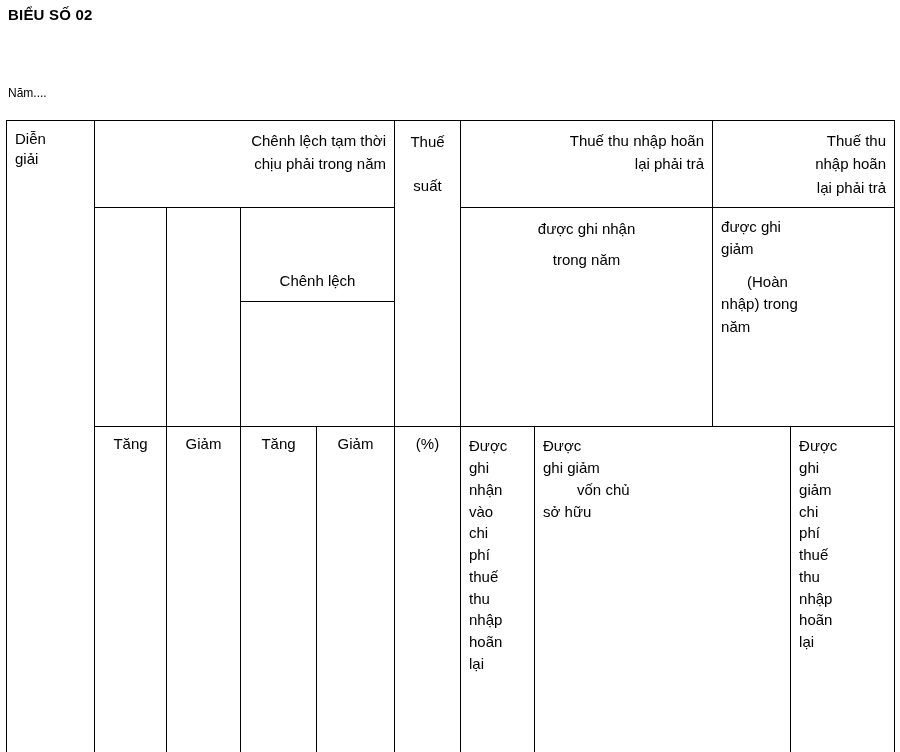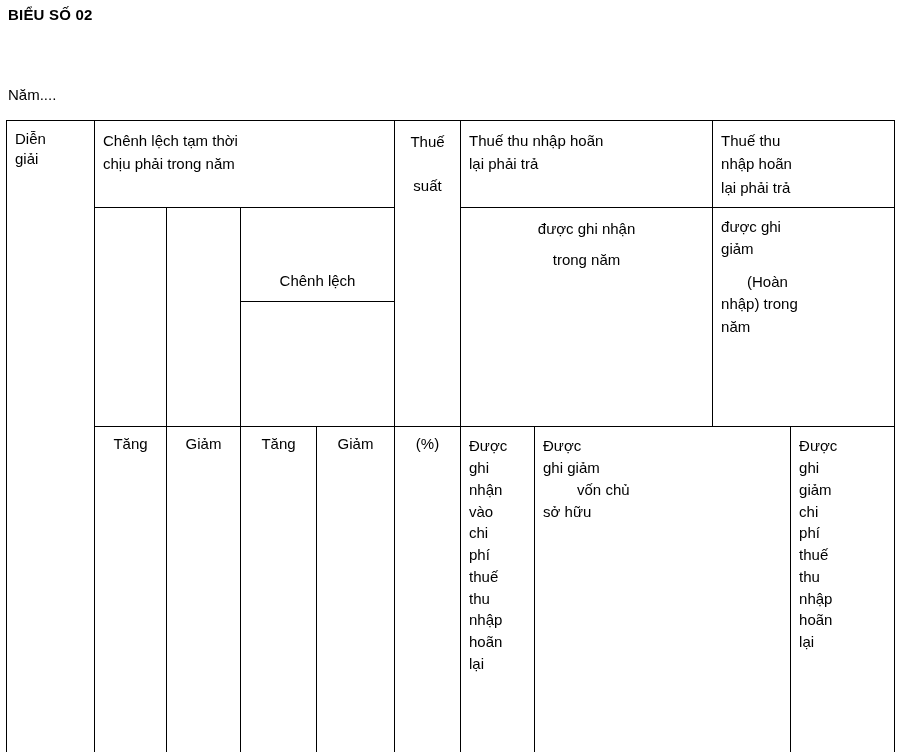--- a/index.html
+++ b/index.html
@@ -35,21 +35,21 @@
     width: 880px;
     text-align: center;
     font-size: 16px;
     font-weight: bold;
     letter-spacing: 0.3px;
   }
   .year-line {
     position: absolute;
     left: 8px;
     top: 86px;
-    font-size: 15px;
+    font-size: 12px;
   }
   table.main {
     position: absolute;
     left: 6px;
     top: 120px;
     width: 888px;
     border-collapse: collapse;
     table-layout: fixed;
   }
   table.main td, table.main th {
@@ -58,21 +58,21 @@
     vertical-align: top;
     font-weight: normal;
     font-size: 15px;
   }
   .mid {
     vertical-align: middle;
   }
   .grp-head {
     font-weight: bold;
     font-size: 15px;
-    text-align: left;
+    text-align: right;
     line-height: 1.55;
     padding: 10px 8px 8px 8px;
   }
   .sub-head {
     font-size: 15px;
     text-align: center;
     line-height: 1.7;
     padding: 10px 10px;
   }
   .sub-head-left {

